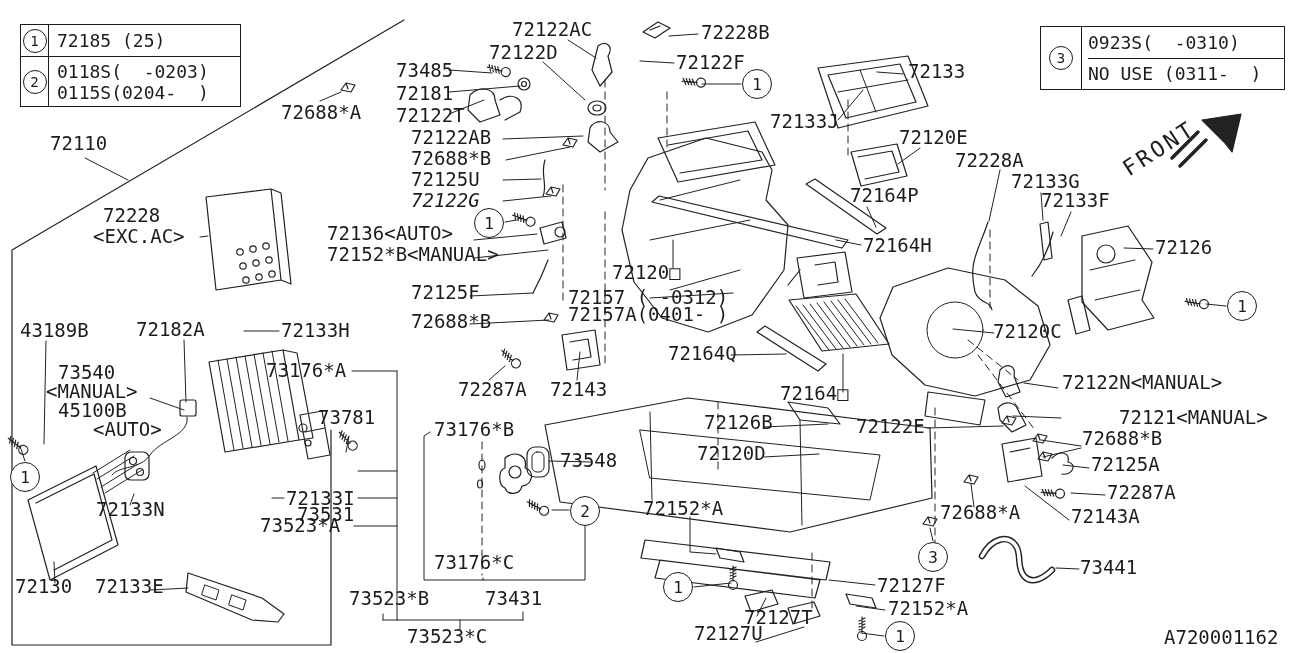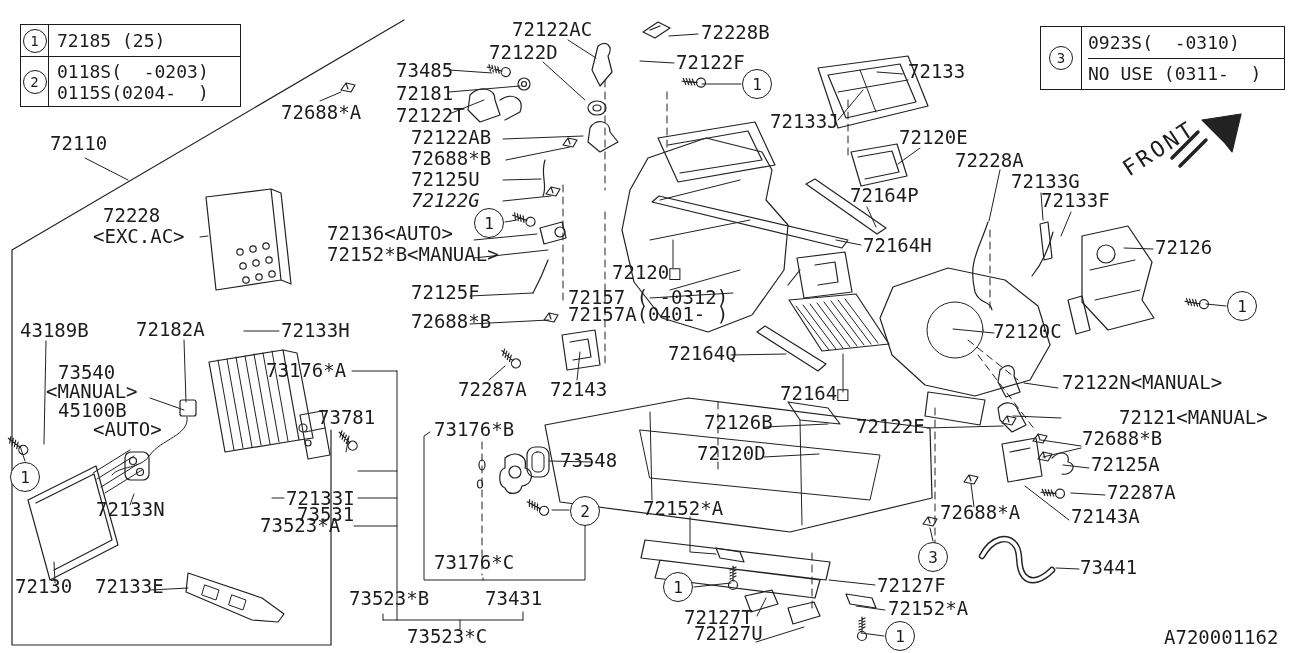--- a/index.html
+++ b/index.html
@@ -332,21 +332,21 @@
       <div class="plabel" style="left: 434px; top: 553px;">73176*C</div>
       <div class="plabel" style="left: 349px; top: 589px;">73523*B</div>
       <div class="plabel" style="left: 485px; top: 589px;">73431</div>
       <div class="plabel" style="left: 407px; top: 627px;">73523*C</div>
       <div class="plabel" style="left: 704px; top: 413px;">72126B</div>
       <div class="plabel" style="left: 856px; top: 417px;">72122E</div>
       <div class="plabel" style="left: 697px; top: 444px;">72120D</div>
       <div class="plabel" style="left: 643px; top: 499px;">72152*A</div>
       <div class="plabel" style="left: 877px; top: 576px;">72127F</div>
       <div class="plabel" style="left: 888px; top: 599px;">72152*A</div>
-      <div class="plabel" style="left: 684px; top: 608px;">72127T</div>
+      <div class="plabel" style="left: 744px; top: 608px;">72127T</div>
       <div class="plabel" style="left: 694px; top: 624px;">72127U</div>
       <div class="plabel" style="left: 940px; top: 503px;">72688*A</div>
       <div class="plabel" style="left: 1062px; top: 373px; text-align: right;">72122N&lt;MANUAL&gt;</div>
       <div class="plabel" style="left: 1119px; top: 399px; margin-top: 9px;">72121&lt;MANUAL&gt;</div>
       <div class="plabel" style="left: 1082px; top: 429px;">72688*B</div>
       <div class="plabel" style="left: 1091px; top: 455px;">72125A</div>
       <div class="plabel" style="left: 1107px; top: 483px;">72287A</div>
       <div class="plabel" style="left: 1071px; top: 507px;">72143A</div>
       <div class="plabel" style="left: 1080px; top: 558px;">73441</div>
       <div class="plabel" style="left: 1164px; top: 628px;">A720001162</div>

